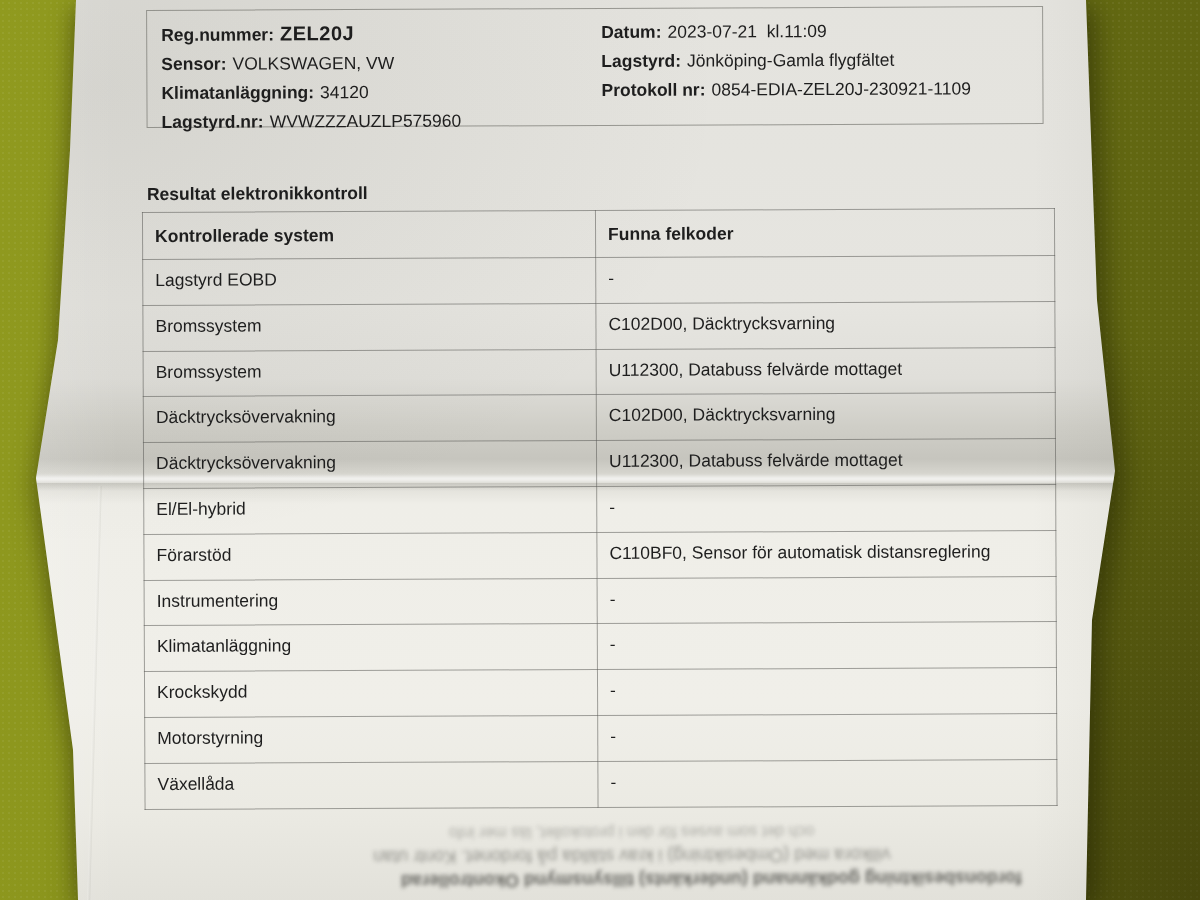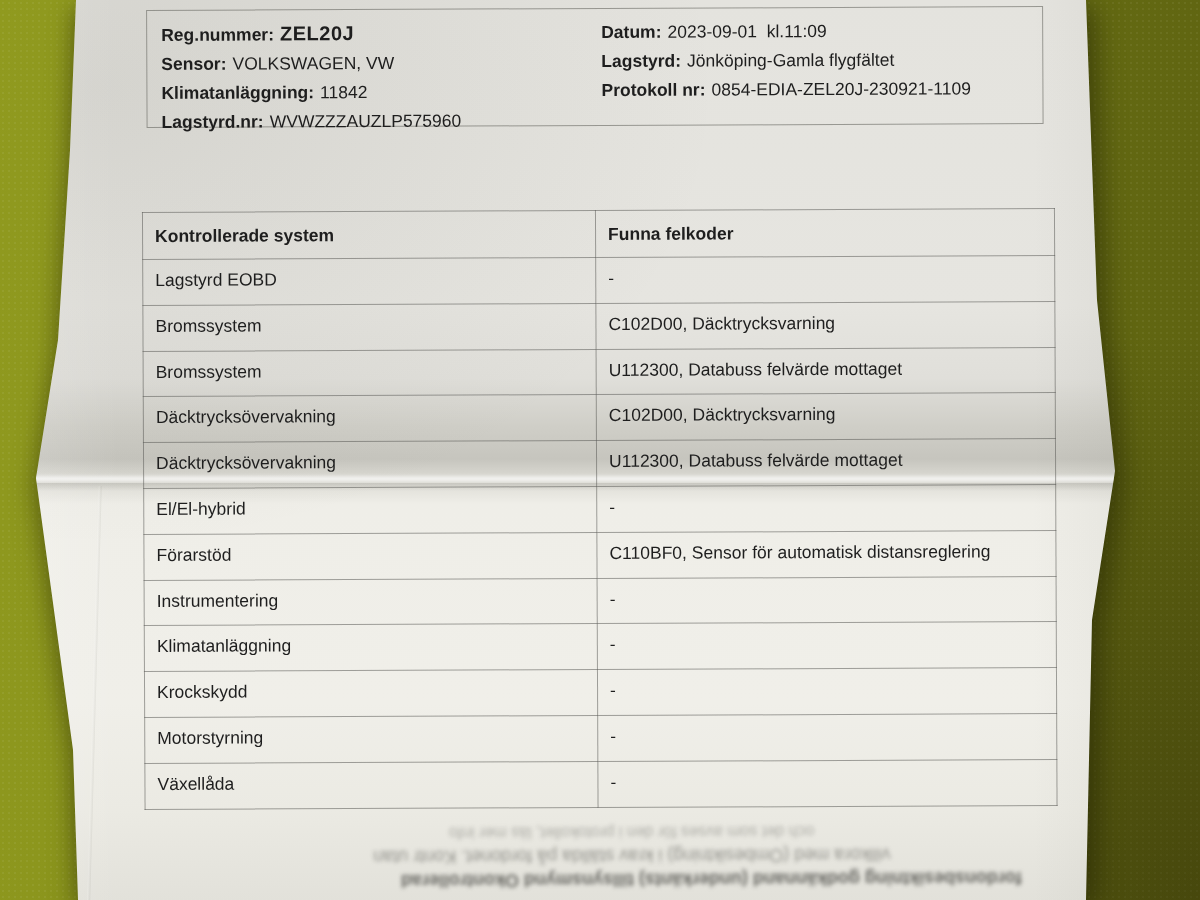--- a/index.html
+++ b/index.html
@@ -162,34 +162,35 @@
 
       <div class="content">
 
         <div class="header-box">
           <div class="header-col left">
 
               <div class="header-line"><span class="lbl">Reg.nummer:</span><span class="val value-strong">ZEL20J</span></div>
 
               <div class="header-line"><span class="lbl">Sensor:</span><span class="val">VOLKSWAGEN, VW</span></div>
 
-              <div class="header-line"><span class="lbl">Klimatanläggning:</span><span class="val">11842</span></div>
+              <div class="header-line"><span class="lbl">Klimatanläggning:</span><span class="val">34120</span></div>
 
               <div class="header-line"><span class="lbl">Lagstyrd.nr:</span><span class="val">WVWZZZAUZLP575960</span></div>
             </div>
           <div class="header-col right">
 
-              <div class="header-line"><span class="lbl">Datum:</span><span class="val">2023-09-01  kl.11:09</span></div>
+              <div class="header-line"><span class="lbl">Datum:</span><span class="val">2023-07-21  kl.11:09</span></div>
 
               <div class="header-line"><span class="lbl">Lagstyrd:</span><span class="val">Jönköping-Gamla flygfältet</span></div>
 
               <div class="header-line"><span class="lbl">Protokoll nr:</span><span class="val">0854-EDIA-ZEL20J-230921-1109</span></div>
             </div>
         </div>
 
+        <div class="section-title">Resultat elektronikkontroll</div>
 
         <table class="results">
           <colgroup>
               <col class="c1">
               <col class="c2">
             </colgroup>
           <thead>
             <tr>
               <th>Kontrollerade system</th>
               <th>Funna felkoder</th>

